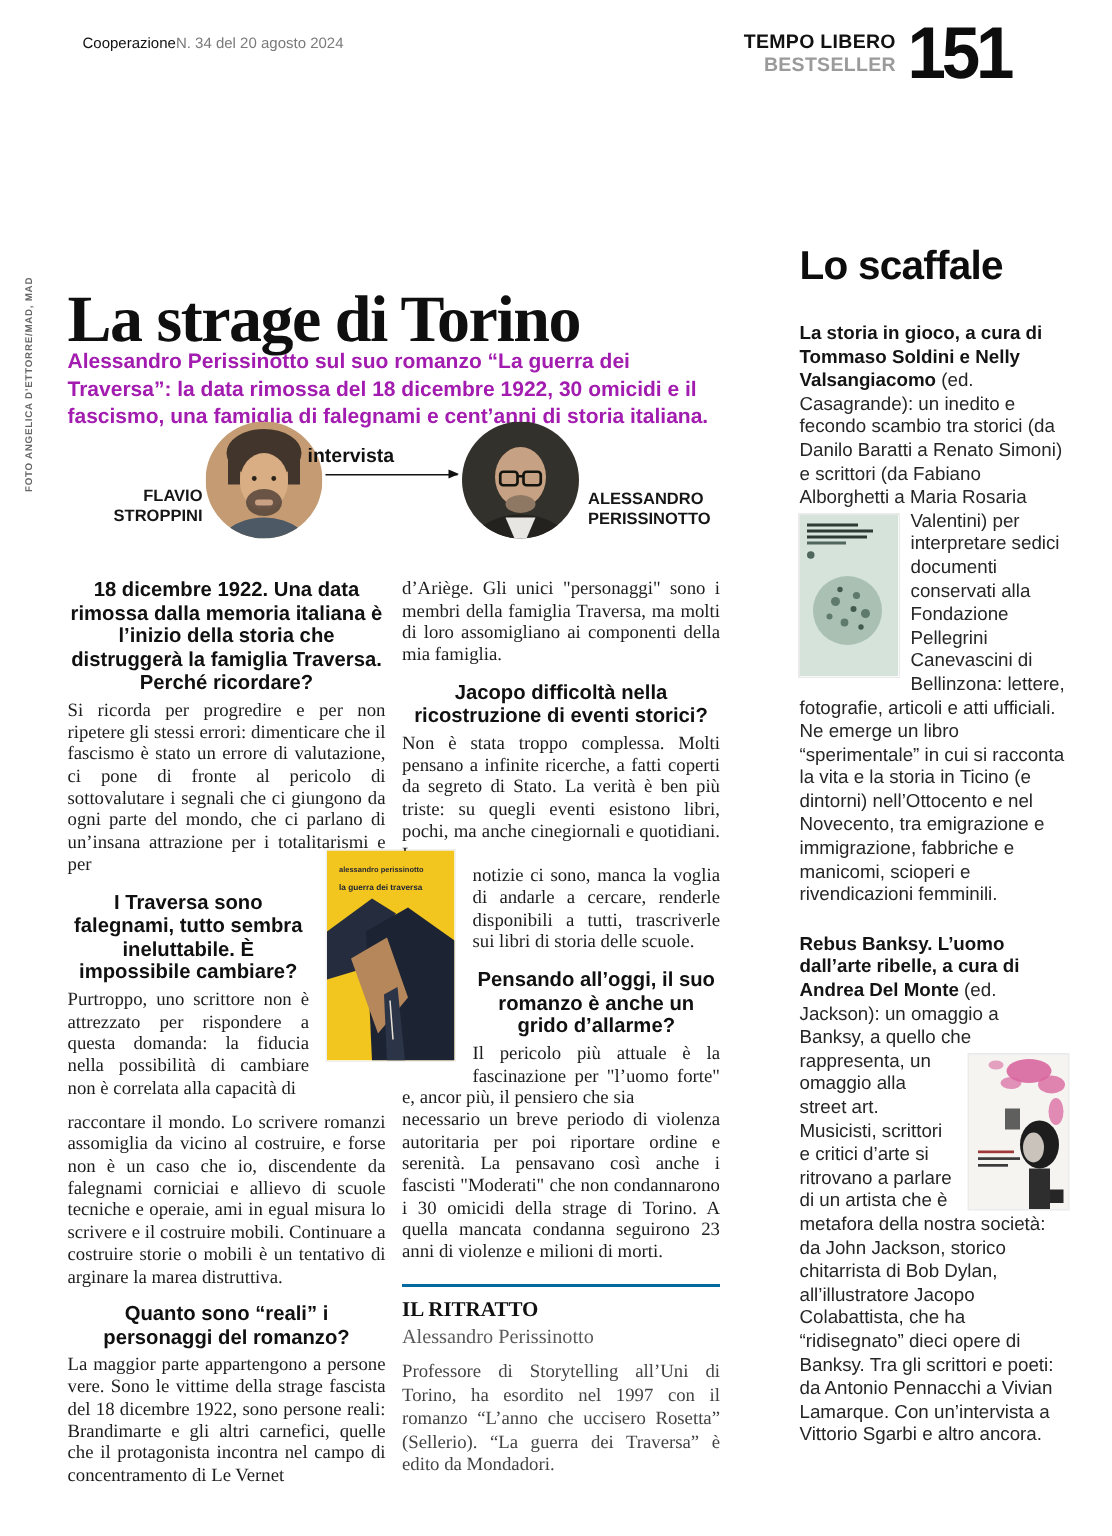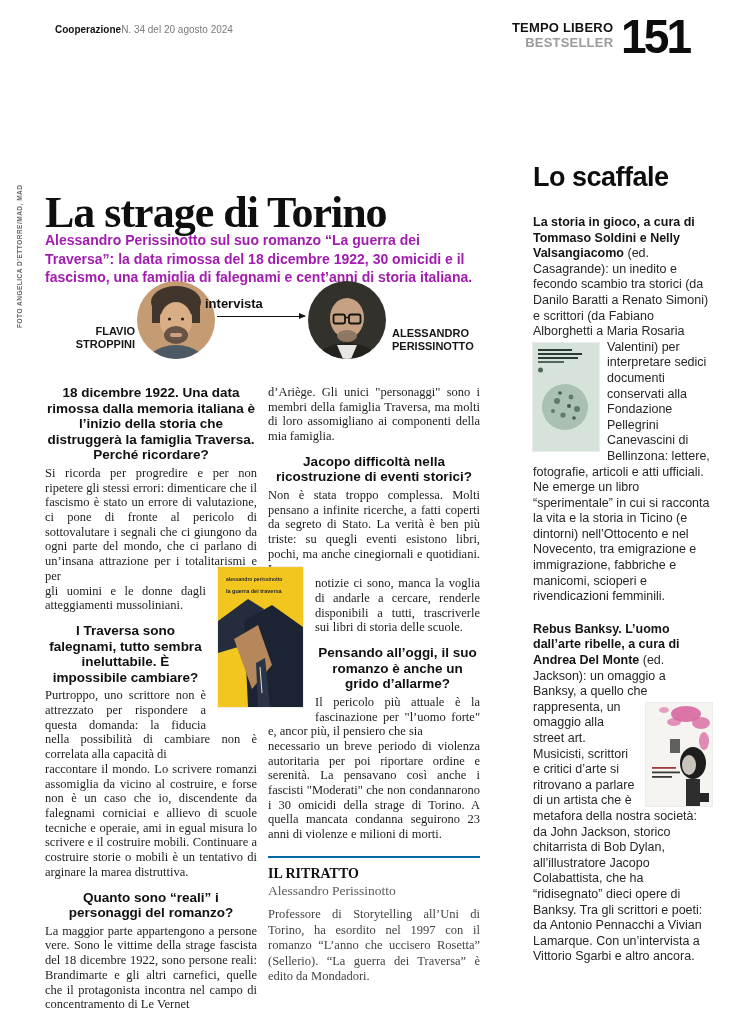--- a/index.html
+++ b/index.html
@@ -1,23 +1,23 @@
 <!DOCTYPE html>
 <html lang="it"><head>
 <meta charset="utf-8">
 <style>
   html,body{margin:0;padding:0;background:#fff;}
   .page{position:relative;width:741px;height:1024px;background:#ffffff;overflow:hidden;
         font-family:"Liberation Sans",sans-serif;color:#141414;}
 
   
   .hdr-left{position:absolute;left:55px;top:24px;font-size:10px;white-space:nowrap;}
-  .hdr-left .mag{font-weight:bold;color:#111;}
+  .hdr-left .mag{font-weight:normal;color:#111;}
   .hdr-left .issue{color:#7a7a7a;margin-left:0;}
-  .hdr-right{position:absolute;right:47px;top:13px;display:flex;align-items:flex-start;}
+  .hdr-right{position:absolute;right:63px;top:13px;display:flex;align-items:flex-start;}
   .hdr-sec{text-align:right;margin-top:8px;font-size:13px;line-height:14.5px;letter-spacing:.2px;}
   .hdr-sec .sec{font-weight:bold;color:#111;}
   .hdr-sec .sub{color:#9b9b9b;font-weight:bold;}
   .pageno{font-size:49px;font-weight:bold;letter-spacing:-3px;line-height:46px;margin-left:8px;
           transform:scaleX(.94);transform-origin:left top;color:#0d0d0d;}
 
   
   .credit{position:absolute;left:16px;top:168px;height:160px;writing-mode:vertical-rl;
           transform:rotate(180deg);font-size:6.5px;color:#666;letter-spacing:.5px;font-weight:bold;}
 
@@ -147,21 +147,20 @@
       </svg>
     </div>
 
     <div class="cols">
 
       <div class="col">
         <h3 class="first">18 dicembre 1922. Una data rimossa dalla memoria italiana è l’inizio della storia che distruggerà la famiglia Traversa. Perché ricordare?</h3>
         <p>Si ricorda per progredire e per non ripetere gli stessi errori: dimenticare che il fascismo è stato un errore di valutazione, ci pone di fronte al pericolo di sottovalutare i segnali che ci giungono da ogni parte del mondo, che ci parlano di un’insana attrazione per i totalitarismi e per</p>
         <div>
           <span class="sp-r" style="display:block"></span>
-          <p>gli uomini e le donne dagli atteggiamenti mussoliniani.</p>
           <h3>I Traversa sono falegnami, tutto sembra ineluttabile. È impossibile cambiare?</h3>
           <p>Purtroppo, uno scrittore non è attrezzato per rispondere a questa domanda: la fiducia nella possibilità di cambiare non è correlata alla capacità di</p>
         </div>
         <p class="clr">raccontare il mondo. Lo scrivere romanzi assomiglia da vicino al costruire, e forse non è un caso che io, discendente da falegnami corniciai e allievo di scuole tecniche e operaie, ami in egual misura lo scrivere e il costruire mobili. Continuare a costruire storie o mobili è un tentativo di arginare la marea distruttiva.</p>
         <h3>Quanto sono “reali” i personaggi del romanzo?</h3>
         <p>La maggior parte appartengono a persone vere. Sono le vittime della strage fascista del 18 dicembre 1922, sono persone reali: Brandimarte e gli altri carnefici, quelle che il protagonista incontra nel campo di concentramento di Le Vernet</p>
       </div>
 
       <div class="col">
         <p style="margin-top:2px">d’Ariège. Gli unici "personaggi" sono i membri della famiglia Traversa, ma molti di loro assomigliano ai componenti della mia famiglia.</p>

